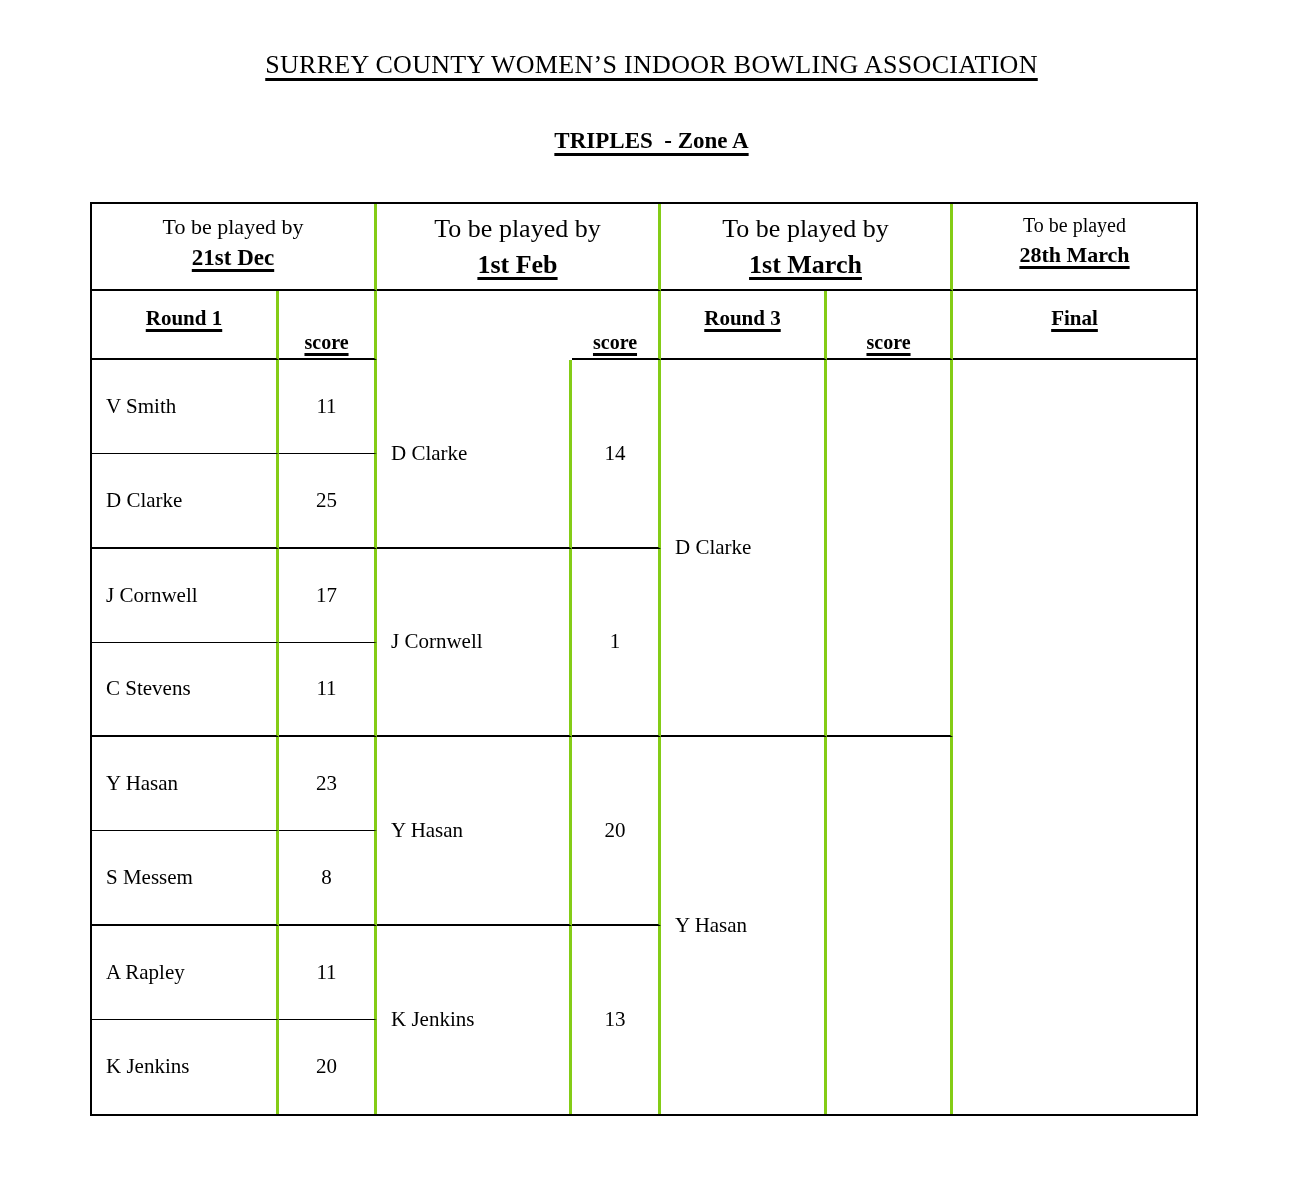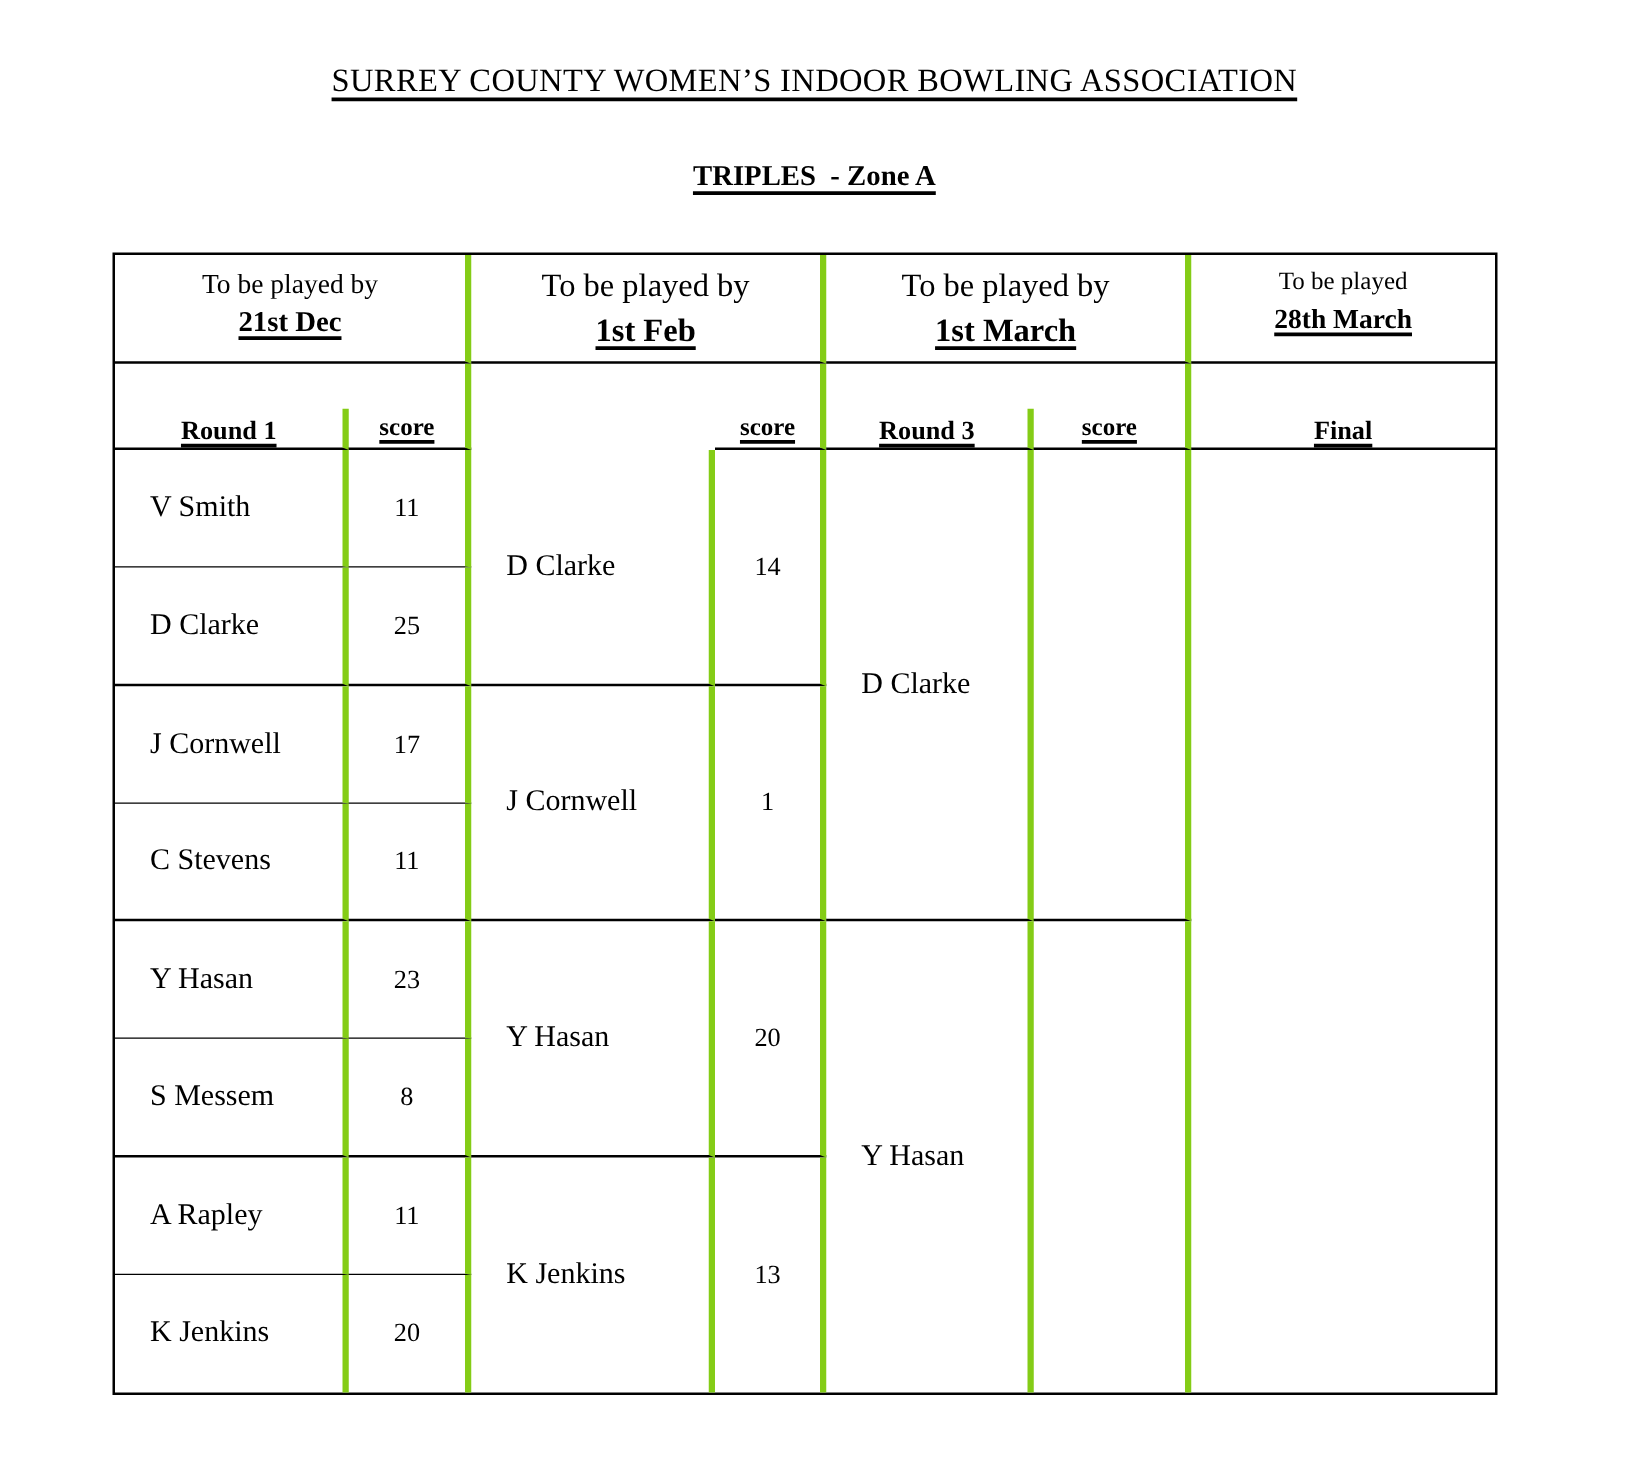--- a/index.html
+++ b/index.html
@@ -23,41 +23,41 @@
     white-space:pre;
   }
   .bracket {
     position:absolute; left:90px; top:202px; width:1108px; height:914px;
     box-sizing:border-box; border:2px solid #000; background:#fff;
     display:grid;
     grid-template-columns:187px 98px 195px 89px 166px 126px 1fr;
     grid-template-rows:87px 69px repeat(8, 1fr);
   }
   .cell { display:flex; box-sizing:border-box; min-width:0; min-height:0; }
-  .br  { border-right:5px solid #84cc16; }
+  .br  { border-right:3px solid #84cc16; }
   .bb  { border-bottom:2px solid #000; }
   .bbt { border-bottom:1px solid #000; }
 
   .hd1 { flex-direction:column; align-items:center; justify-content:flex-start; padding-top:9px; text-align:center; line-height:1.25; }
   .hd1 .date { font-weight:700; text-decoration:underline; text-decoration-thickness:2.5px; text-underline-offset:4px; margin-top:3px; }
   .h-sm .pfx { font-size:22px; } .h-sm .date { font-size:23px; }
   .h-lg .pfx { font-size:26px; } .h-lg .date { font-size:26px; }
   .h-xs .pfx { font-size:20px; } .h-xs .date { font-size:22px; }
 
   .rlabel {
-    align-items:flex-start; justify-content:center; padding-top:5px;
+    align-items:flex-start; justify-content:center; padding-top:15px;
     font-weight:700; font-size:21px;
-    text-decoration:underline; text-decoration-thickness:2.5px; text-underline-offset:4px;margin-top:36px;
+    text-decoration:underline; text-decoration-thickness:2.5px; text-underline-offset:4px;
   }
   .slabel {
     align-items:flex-end; justify-content:center; padding-bottom:4px;
     font-weight:700; font-size:20px;
     text-decoration:underline; text-decoration-thickness:2.5px; text-underline-offset:4px;
   }
-  .pname  { align-items:center; padding-left:28px; font-size:24px; }
+  .pname  { align-items:center; padding-left:14px; font-size:21px; }
   .pscore { align-items:center; justify-content:center; font-size:21px; }
 </style>
 </head>
 <body>
 
 <div class="page">
 
   <div class="title">SURREY COUNTY WOMEN’S INDOOR BOWLING ASSOCIATION</div>
   <div class="subtitle">TRIPLES  - Zone A</div>
 

